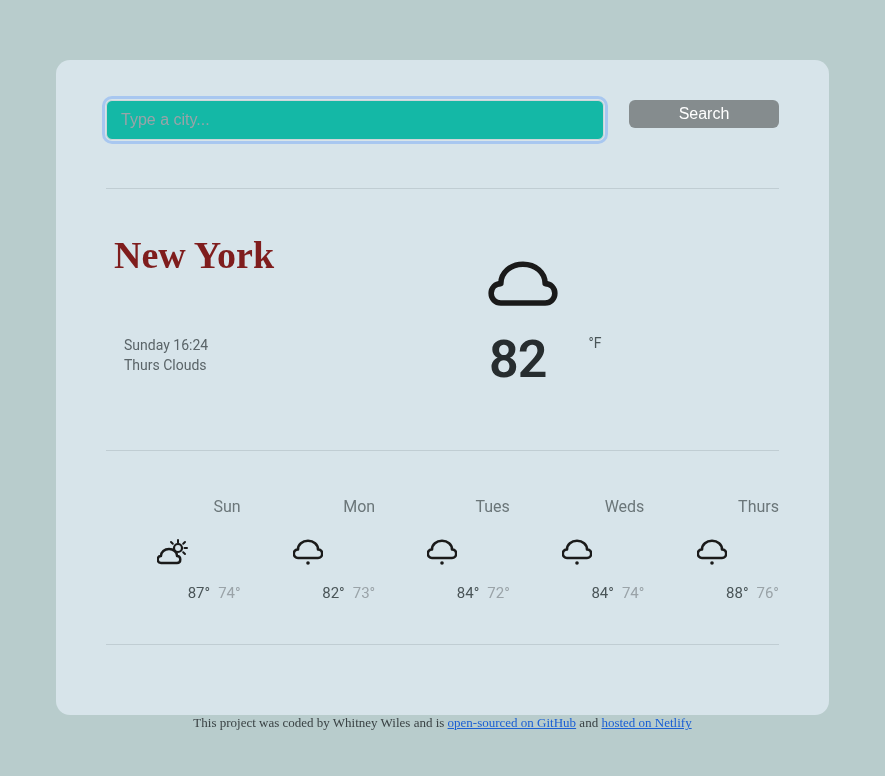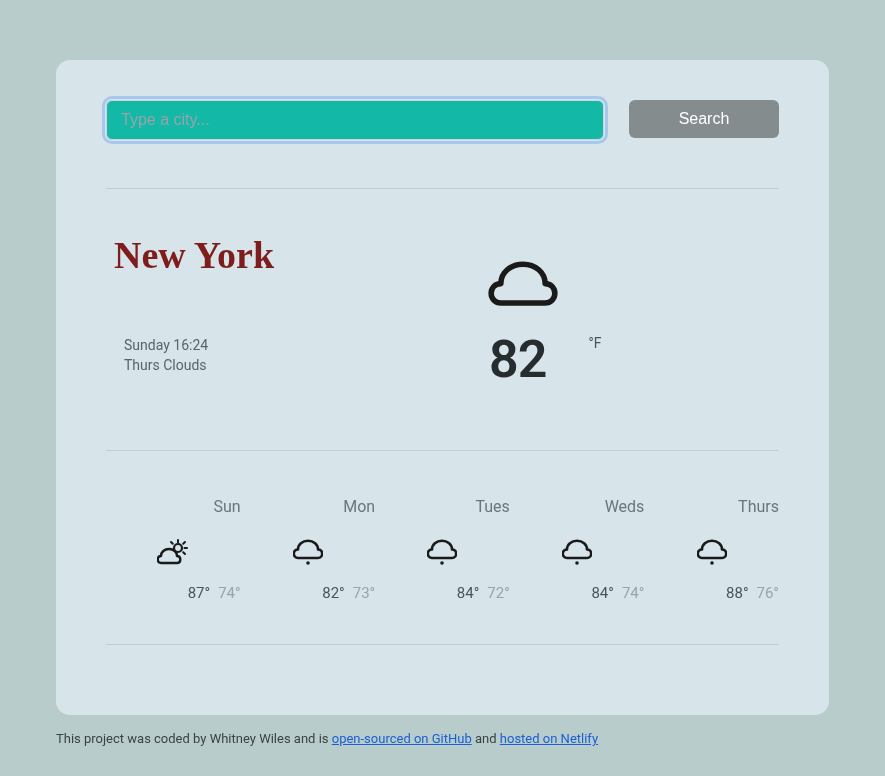--- a/index.html
+++ b/index.html
@@ -36,21 +36,21 @@
       font-size: 16px;
       color: #4a5558;
       outline: 3px solid #a8c7f0;
       outline-offset: 1px;
     }
     .search-input::placeholder {
       color: #9aa3a8;
     }
     .search-btn {
       width: 150px;
-      height: 38px;
+      height: 28px;
       background: #858c8e;
       color: #fff;
       border: none;
       border-radius: 6px;
       font-size: 16px;
       cursor: pointer;
     }
     .divider {
       border: none;
       border-top: 1px solid #c0cdd3;
@@ -128,23 +128,24 @@
       font-size: 15px;
     }
     .hi {
       color: #4a5558;
     }
     .lo {
       color: #9aa3a8;
       margin-left: 8px;
     }
     .footer {
+      text-align: center;
       font-size: 13px;
       color: #3a4244;
-      margin-top: 16px;
+      font-family: Liberation Serif, serif;
     }
     .footer a {
       color: #1a5fd4;
       text-decoration: underline;
     }
   </style>
 </head>
 <body>
 
 <svg width="0" height="0" style="position:absolute">

